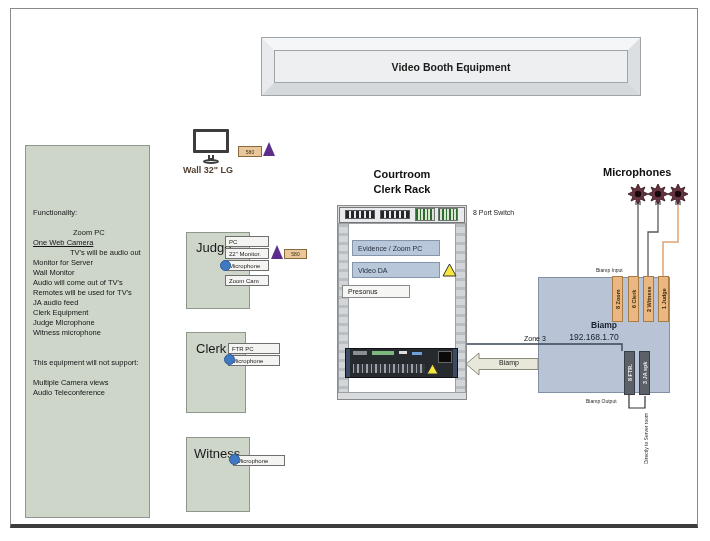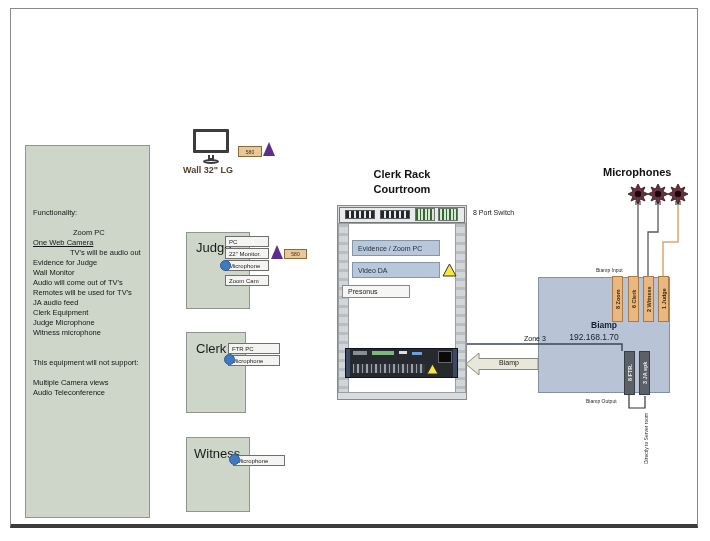--- a/index.html
+++ b/index.html
@@ -66,29 +66,32 @@
   .monitor-neck { width:6px; height:5px; border:2px solid #3c3c3c; border-top:none; background:#fff; }
   .monitor-base { width:16px; height:5px; border:2px solid #3c3c3c; border-radius:50%; background:#fff; }
 </style>
 </head>
 <body>
 
 <div class="stage">
 
   <div class="abs frame"></div>
 
+  <div class="abs banner">
+    <span>Video Booth Equipment</span>
+  </div>
 
   <div class="abs sage" style="left:25px; top:145px; width:125px; height:373px;"></div>
   <div class="abs panel-text">
     <div style="min-height:10px;">Functionality:</div>
     <div style="min-height:10px;"></div>
     <div style="min-height:10px;margin-left:40px;">Zoom PC</div>
     <div style="min-height:10px;text-decoration:underline;">One Web Camera</div>
     <div style="min-height:10px;margin-left:37px;">TV's will be audio out</div>
-    <div style="min-height:10px;">Evidence for Judge</div>
+    <div style="min-height:10px;">Monitor for Server</div>
     <div style="min-height:10px;">Wall Monitor</div>
     <div style="min-height:10px;">Audio will come out of TV's</div>
     <div style="min-height:10px;">Remotes will be used for TV's</div>
     <div style="min-height:10px;">JA audio feed</div>
     <div style="min-height:10px;">Clerk Equipment</div>
     <div style="min-height:10px;">Judge Microphone</div>
     <div style="min-height:10px;">Witness microphone</div>
     <div style="min-height:10px;"></div>
     <div style="min-height:10px;"></div>
     <div style="min-height:10px;">This equipment will not support:</div>
@@ -119,22 +122,22 @@
   <div class="abs mini-box" style="left:228px; top:343px; width:52px; height:11px;">FTR PC</div>
   <div class="abs mini-box" style="left:228px; top:355px; width:52px; height:11px;">Microphone</div>
   <div class="abs dot" style="left:224px; top:354px;"></div>
 
   <div class="abs sage" style="left:186px; top:437px; width:64px; height:75px;"></div>
   <div class="abs station-label" style="left:194px; top:446px;">Witness</div>
   <div class="abs mini-box" style="left:233px; top:455px; width:52px; height:11px;">Microphone</div>
   <div class="abs dot" style="left:229px; top:454px;"></div>
 
   <div class="abs" style="left:337px; top:167px; width:130px; text-align:center; font-weight:bold; font-size:11px; line-height:15px; color:#111;">
+    <div>Courtroom</div>
     <div>Clerk Rack</div>
-    <div>Courtroom</div>
   </div>
 
   <div class="abs rack-frame"></div>
   <div class="abs rail" style="left:338px; top:223px; width:11px; height:170px;"></div>
   <div class="abs rail" style="left:455px; top:223px; width:11px; height:170px;"></div>
   <div class="abs rack-inner" style="left:348px; top:223px; width:108px; height:170px;"></div>
 
   <div class="abs switch-unit" style="left:339px; top:207px; width:126px; height:16px;"></div>
   <div class="abs port-group" style="left:345px; top:210px; width:30px; height:9px;"></div>
   <div class="abs port-group" style="left:380px; top:210px; width:30px; height:9px;"></div>

